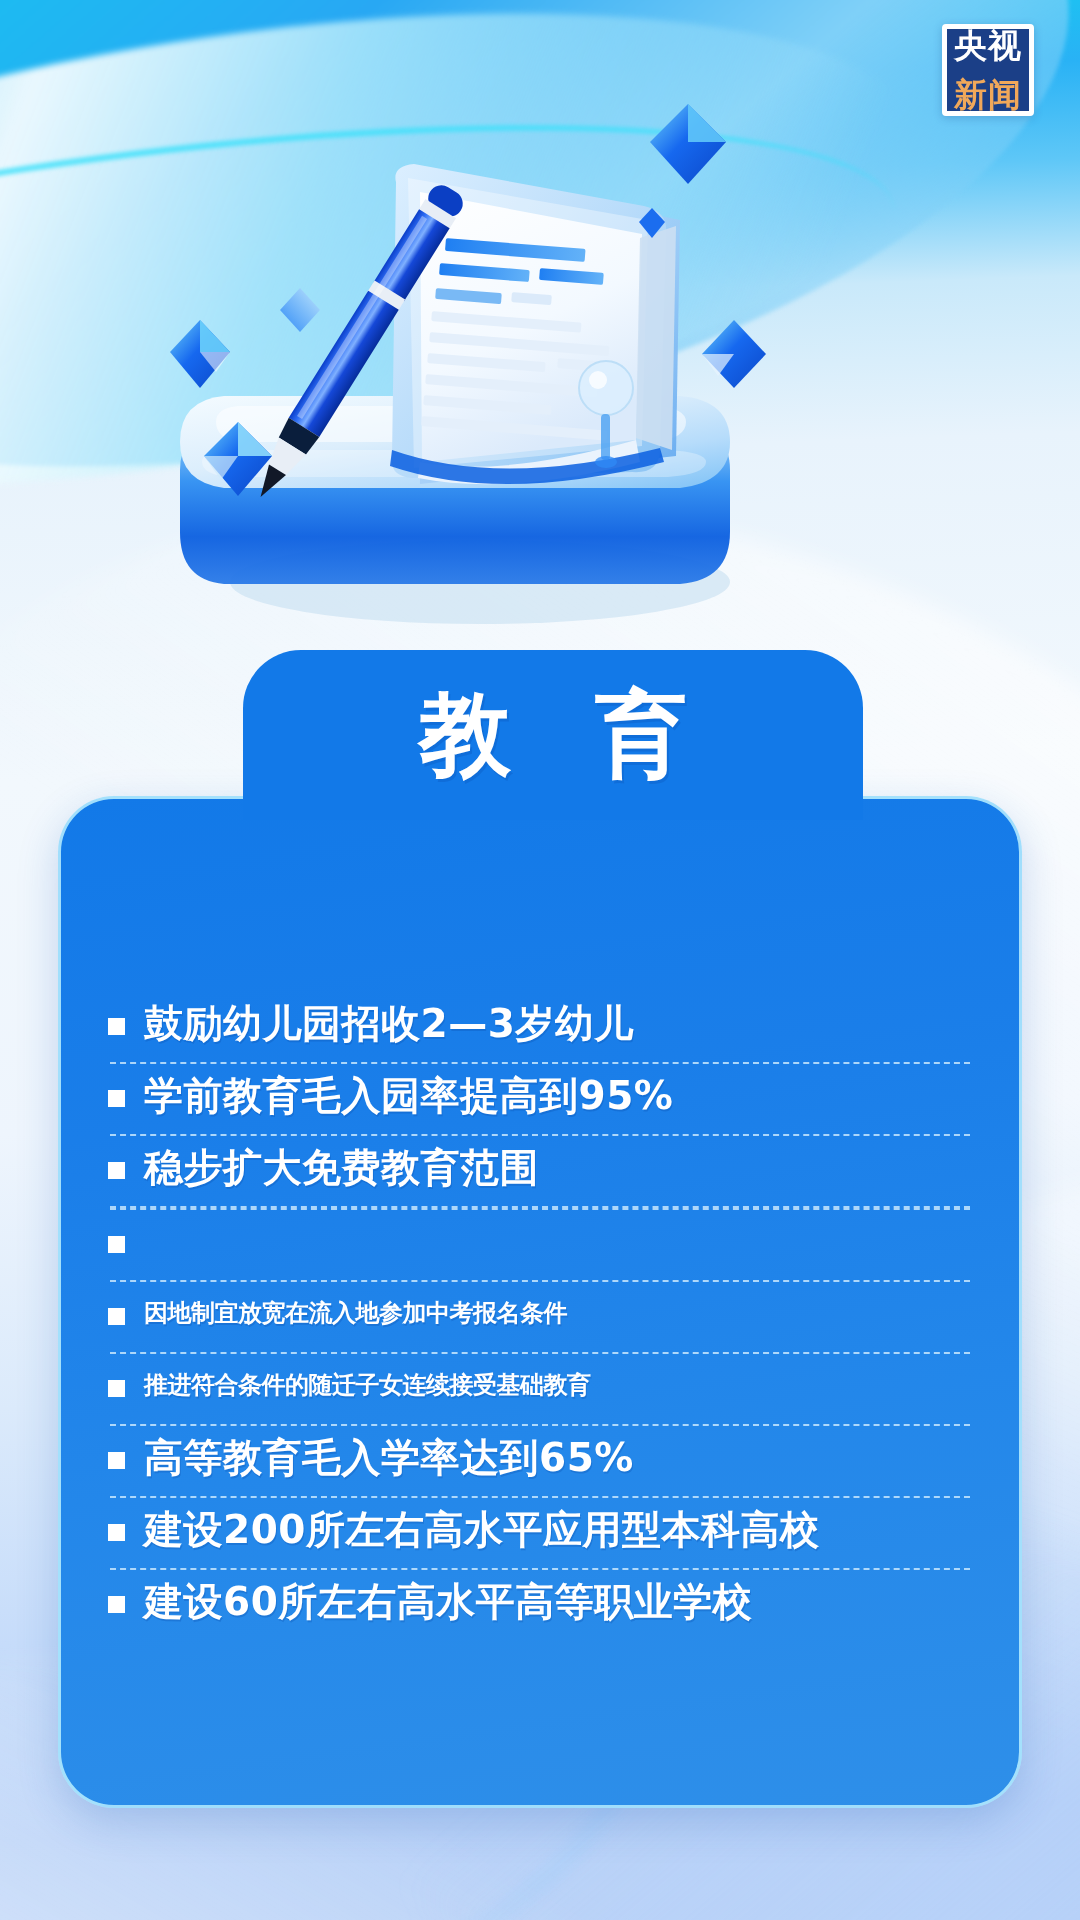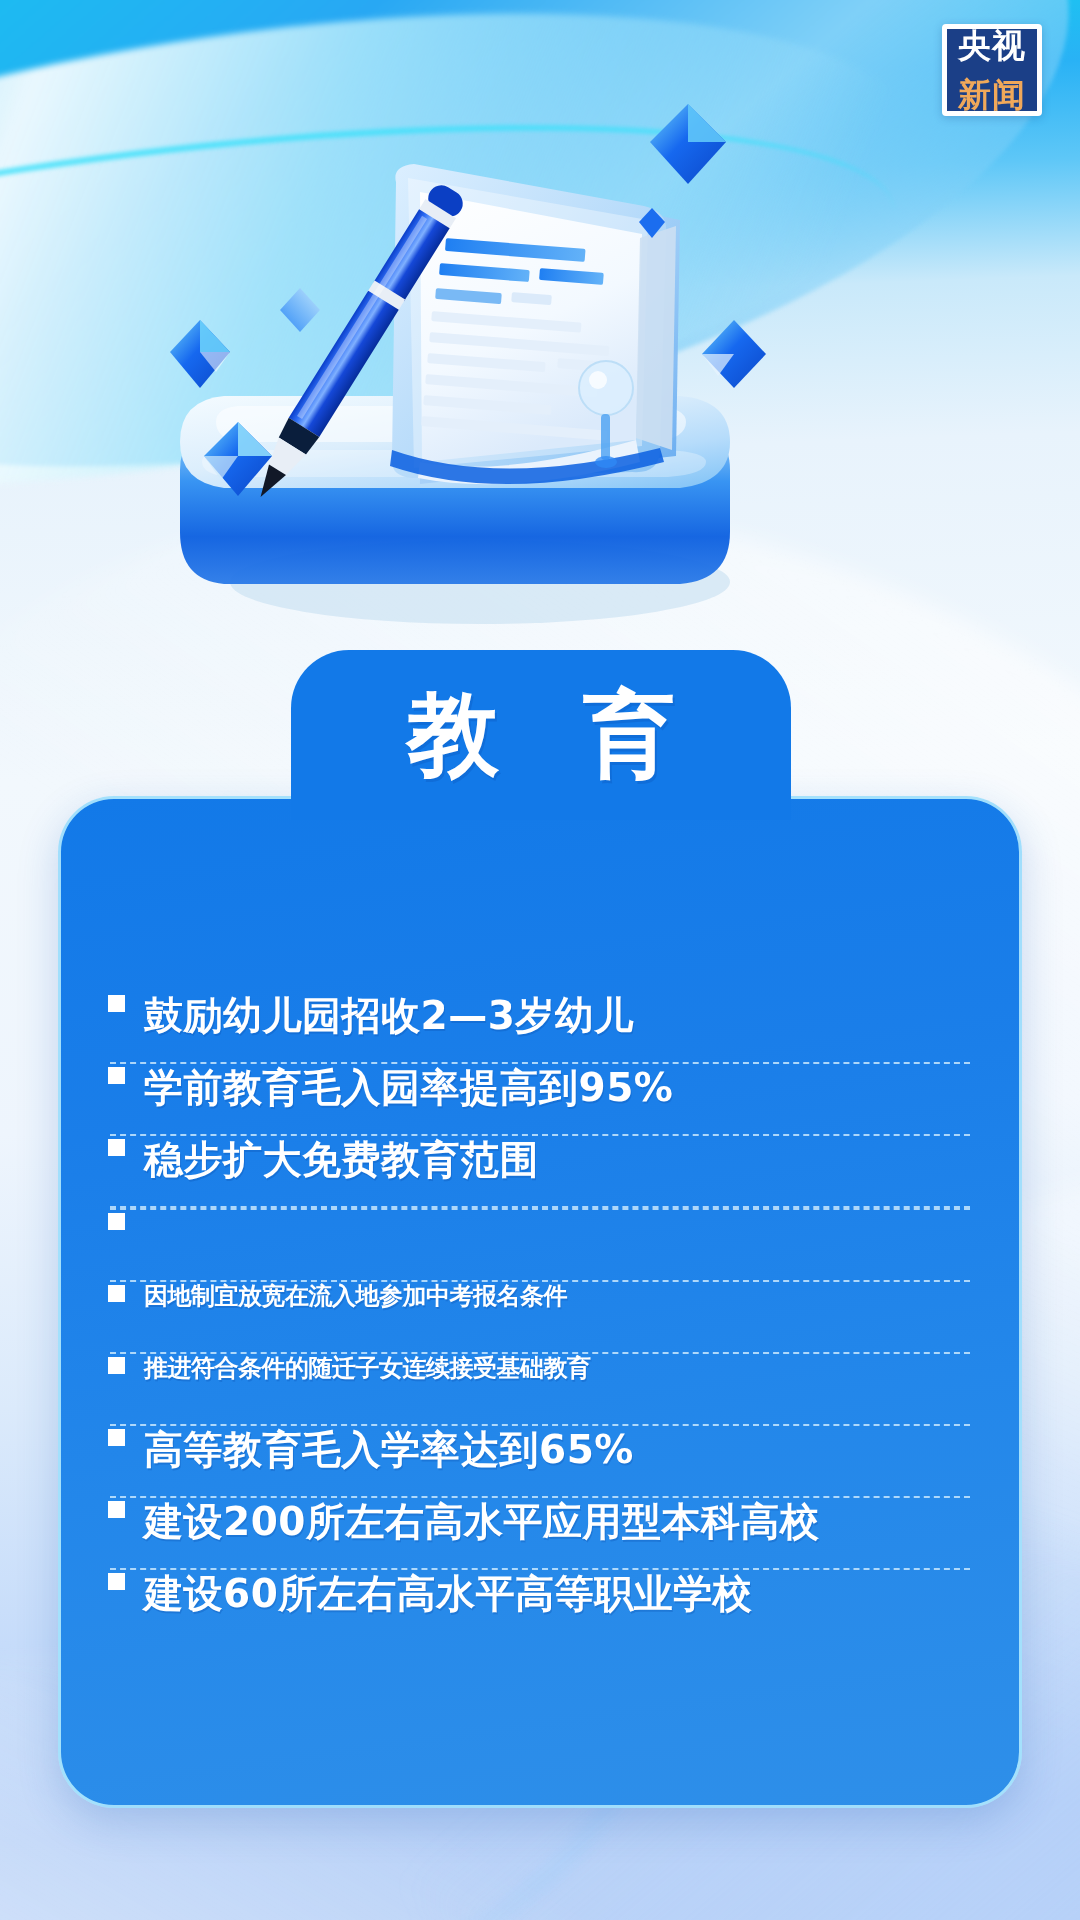--- a/index.html
+++ b/index.html
@@ -90,21 +90,21 @@
   .sw9 {
     left:380px; top:1500px; width:900px; height:560px;
     border-radius:50%;
     background:linear-gradient(320deg,rgba(175,205,250,.55),rgba(255,255,255,0) 70%);
     filter:blur(16px);
   }
 
   
   .logo {
     position:absolute; left:942px; top:24px;
-    width:100px; height:92px;
+    width:92px; height:92px;
     background:#1b3f87;
     border:5px solid #ffffff;
     border-radius:4px;
     display:flex; flex-direction:column;
     align-items:center; justify-content:center;
     line-height:1;
     box-shadow:0 2px 8px rgba(20,60,130,.25);
     z-index:30;
   }
   .logo-top, .logo-bot {
@@ -120,25 +120,25 @@
     position:absolute; left:120px; top:70px;
     width:660px; height:600px;
     z-index:10;
   }
   .illus svg { width:100%; height:100%; overflow:visible; }
 
   
   .title-tab {
     position:absolute;
     left:243px; top:650px;
-    width:500px; height:170px;
+    width:620px; height:170px;
     background:#1279e8;
     border-radius:58px 58px 0 0;
     z-index:18;
-    display:flex; align-items:center; justify-content:center;margin-left:48px;
+    display:flex; align-items:center; justify-content:center;
   }
   .title-text {
     color:#ffffff;
     font-size:92px;
     font-weight:bold;
     letter-spacing:26px;
     text-indent:26px;
     font-family:"DejaVu Sans","Liberation Sans",sans-serif;
     text-shadow:2px 3px 0 rgba(12,90,190,.35);
     white-space:nowrap;
@@ -159,20 +159,21 @@
     position:absolute;
     left:58px; top:960px;
     width:964px; height:848px;
     z-index:22;
     padding:32px 50px 0 50px;
     display:flex; flex-direction:column;
   }
 
   .list-item {
     display:flex;
+    align-items:center;
     padding:1px 0 7px 0;
     min-height:70px;
   }
   .bullet {
     width:17px; height:17px;
     background:#ffffff;
     margin-right:19px;
     flex:0 0 auto;
     position:relative; top:2px;
   }

